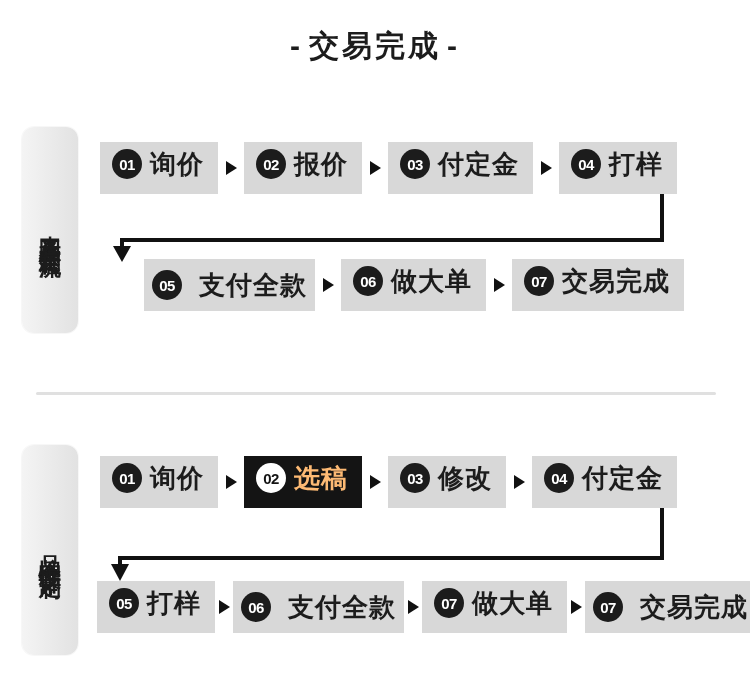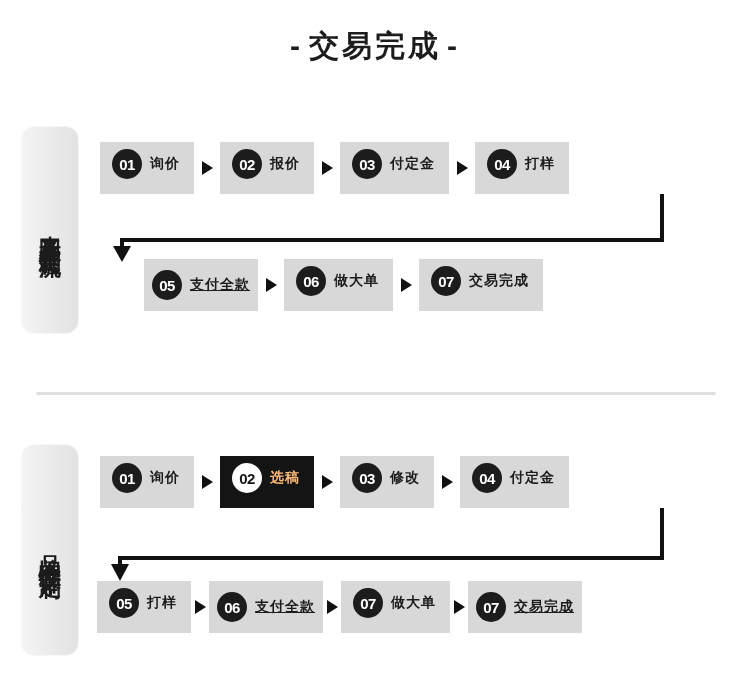--- a/index.html
+++ b/index.html
@@ -108,31 +108,31 @@
     display: flex;
     align-items: center;
     justify-content: center;
     letter-spacing: -0.5px;
   }
   .step.highlight .step-num {
     background: #ffffff;
     color: #141414;
   }
   .step-label {
-    font-size: 14px;
+    font-size: 26px;
     font-weight: bold;
     letter-spacing: 1px;
     color: #1c1c1c;
     margin-left: 8px;
   }
   .step.highlight .step-label {
     color: #fdba74;
   }
   .step.tight { padding: 0 8px 0 8px; }
-  .step.tight .step-label { margin-left: 8px; text-decoration: underline; }
+  .step.tight .step-label { margin-left: 17px; }
 
   
   .arrow-sep {
     width: 26px;
     min-width: 26px;
     display: flex;
     align-items: center;
     justify-content: center;
   }
   .arrow-sep.narrow { width: 18px; min-width: 18px; }

